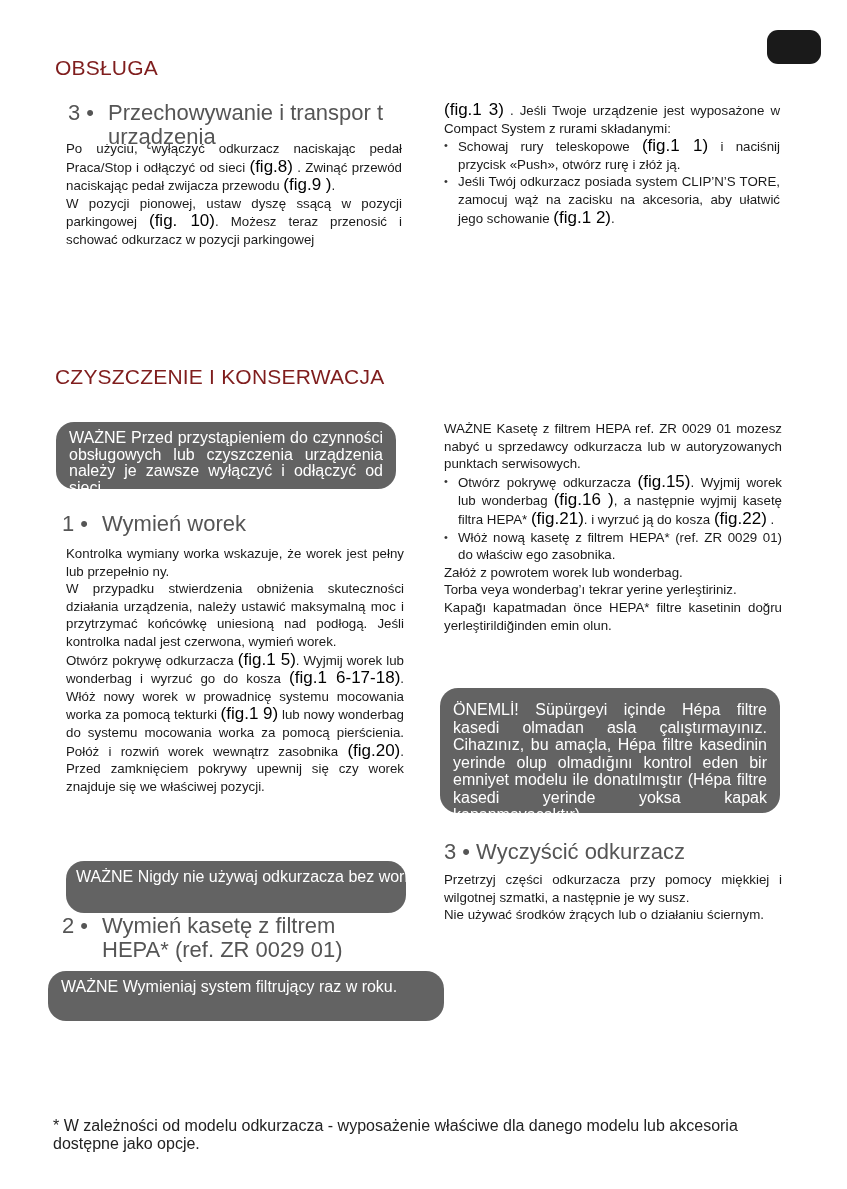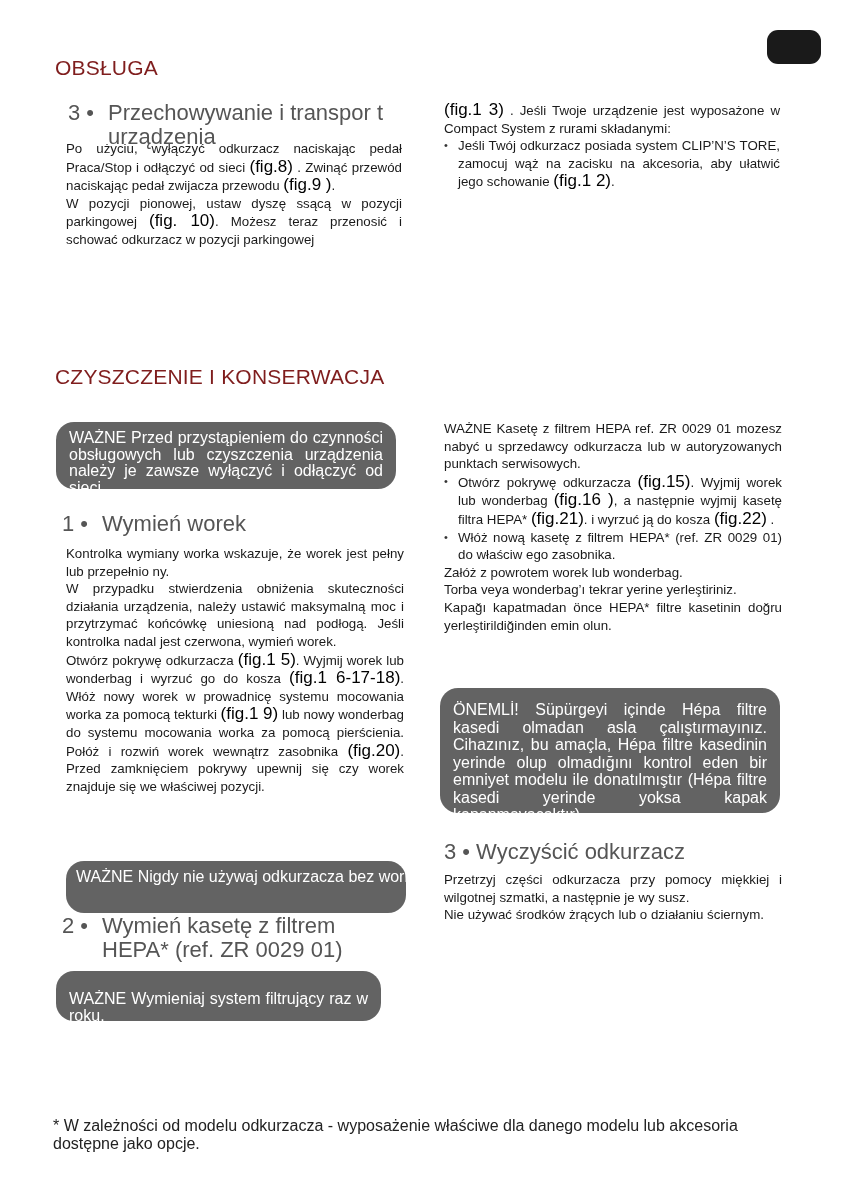--- a/index.html
+++ b/index.html
@@ -69,20 +69,21 @@
   <p>
     <span>W pozycji pionowej, ustaw dyszę ssącą w pozycji parkingowej </span><span class="fig">(fig. 10)</span><span>. Możesz teraz przenosić i schować odkurzacz w pozycji parkingowej</span>
   </p>
 </div>
 
 <div class="abs body-text" style="left:444px; top:101px; width:336px;">
   <p>
     <span class="fig">(fig.1 3)</span><span> . Jeśli Twoje urządzenie jest wyposażone w Compact System z rurami składanymi:</span>
   </p>
   <ul class="bullets">
+    <li><span>Schowaj rury teleskopowe </span><span class="fig">(fig.1 1)</span><span> i naciśnij przycisk «Push», otwórz rurę i złóż ją.</span></li>
     <li><span>Jeśli Twój odkurzacz posiada system CLIP’N’S TORE, zamocuj wąż na zacisku na akcesoria, aby ułatwić jego schowanie </span><span class="fig">(fig.1 2)</span><span>.</span></li>
   </ul>
 </div>
 
 <div class="abs section-title" style="left:55px; top:365px;">CZYSZCZENIE I KONSERWACJA</div>
 
 <div class="abs note-box" style="left:56px; top:422px; width:340px; height:67px; padding:8px 13px 0 13px;">WAŻNE Przed przystąpieniem do czynności obsługowych lub czyszczenia urządzenia należy je zawsze wyłączyć i odłączyć od sieci.</div>
 
 <div class="abs sub-heading" style="left:62px; top:512px; width:360px;">
   <span class="num">1 •</span>
@@ -100,21 +101,21 @@
 <div class="abs note-box" style="left:66px; top:861px; width:340px; height:52px; padding:8px 10px 0 10px; white-space:nowrap;">WAŻNE Nigdy nie używaj odkurzacza bez worka.</div>
 
 <div class="abs sub-heading" style="left:62px; top:914px; width:360px;">
   <span class="num">2 •</span>
   <span>
     <span>Wymień kasetę z filtrem</span><br>
     <span>HEPA* (ref. ZR 0029 01)</span>
   </span>
 </div>
 
-<div class="abs note-box" style="left:56px; top:971px; width:325px; height:50px; padding:20px 13px 0 13px;">WAŻNE Wymieniaj system filtrujący raz w roku.</div>
+<div class="abs note-box" style="left:48px; top:971px; width:396px; height:50px; padding:8px 13px 0 13px;">WAŻNE Wymieniaj system filtrujący raz w roku.</div>
 
 <div class="abs body-text" style="left:444px; top:420px; width:338px;">
   <p>WAŻNE Kasetę z filtrem HEPA ref. ZR 0029 01 mozesz nabyć u sprzedawcy odkurzacza lub w autoryzowanych punktach serwisowych.</p>
   <ul class="bullets">
     <li><span>Otwórz pokrywę odkurzacza </span><span class="fig">(fig.15)</span><span>. Wyjmij worek lub wonderbag </span><span class="fig">(fig.16 )</span><span>, a następnie wyjmij kasetę filtra HEPA* </span><span class="fig">(fig.21)</span><span>. i wyrzuć ją do kosza </span><span class="fig">(fig.22)</span><span> .</span></li>
     <li>Włóż nową kasetę z filtrem HEPA* (ref. ZR 0029 01) do właściw ego zasobnika.</li>
   </ul>
   <p>Załóż z powrotem worek lub wonderbag.</p>
   <p>Torba veya wonderbag’ı tekrar yerine yerleştiriniz.</p>
   <p>Kapağı kapatmadan önce HEPA* filtre kasetinin doğru yerleştirildiğinden emin olun.</p>

